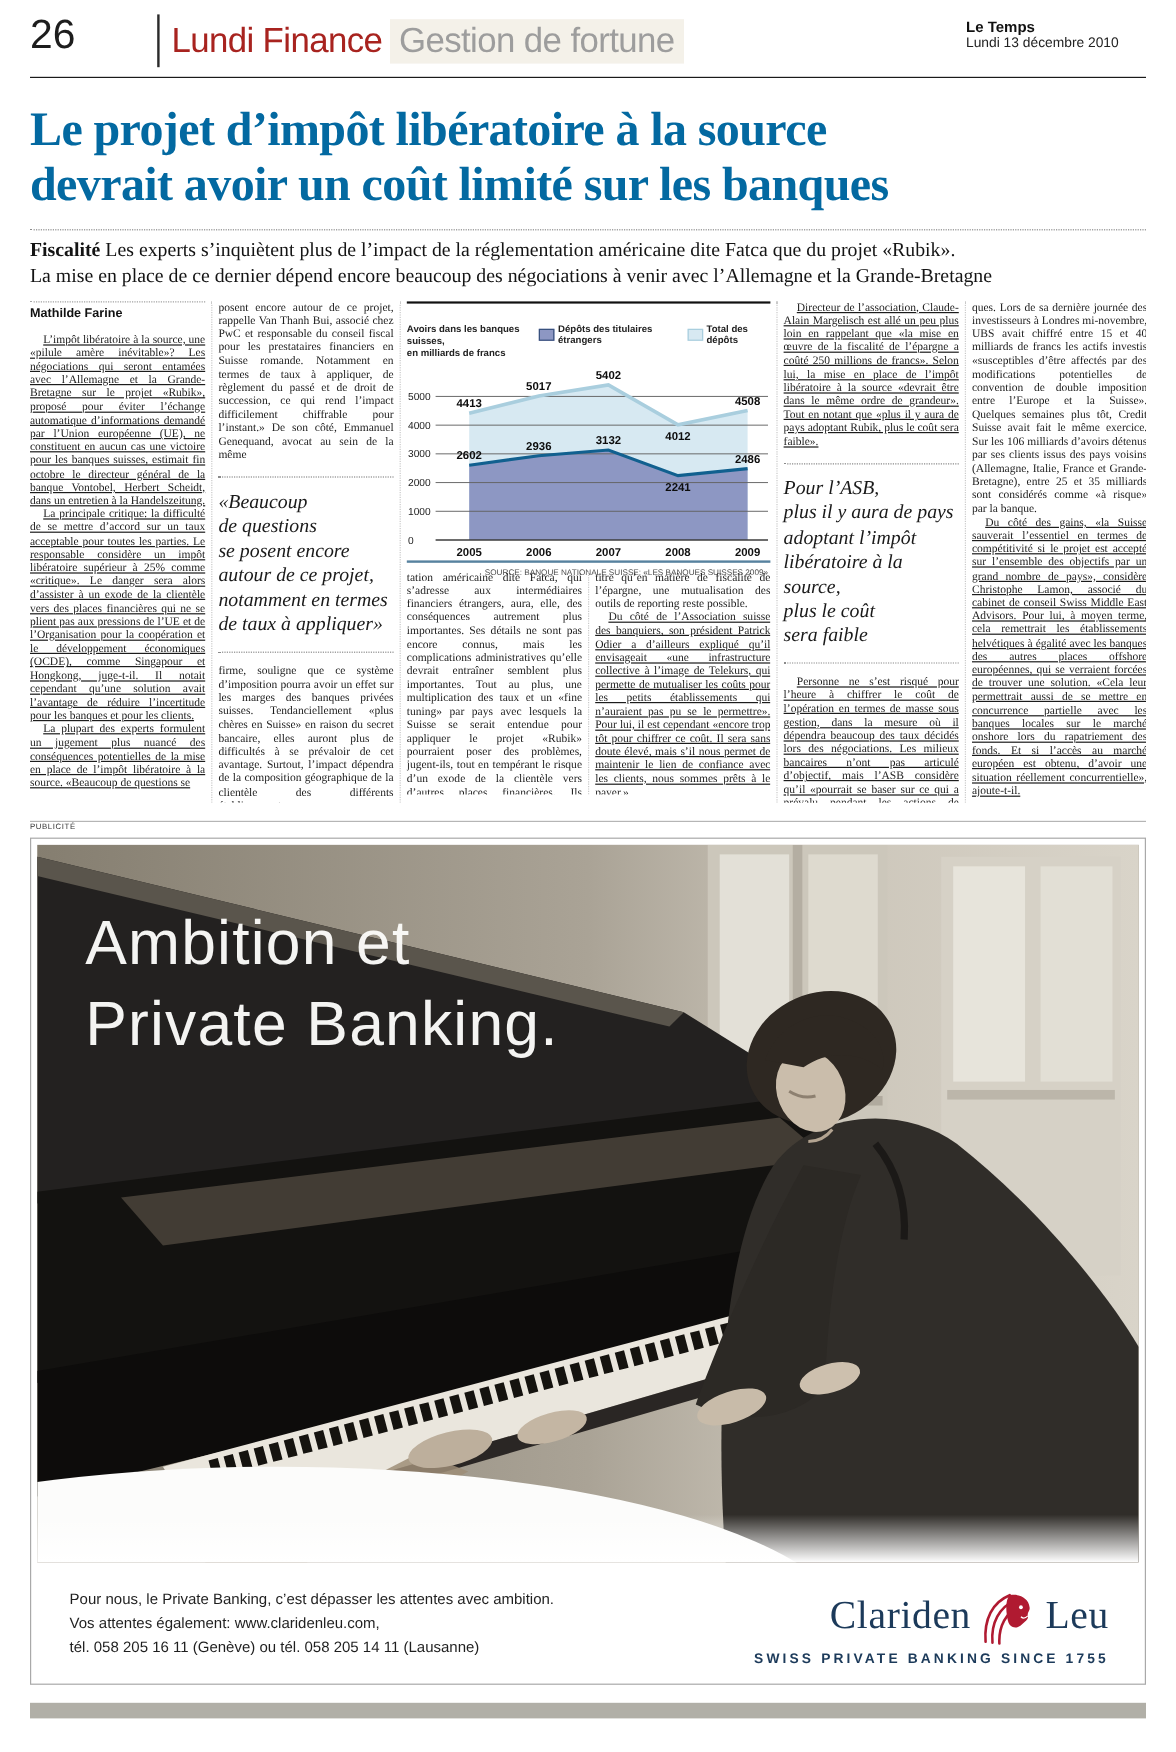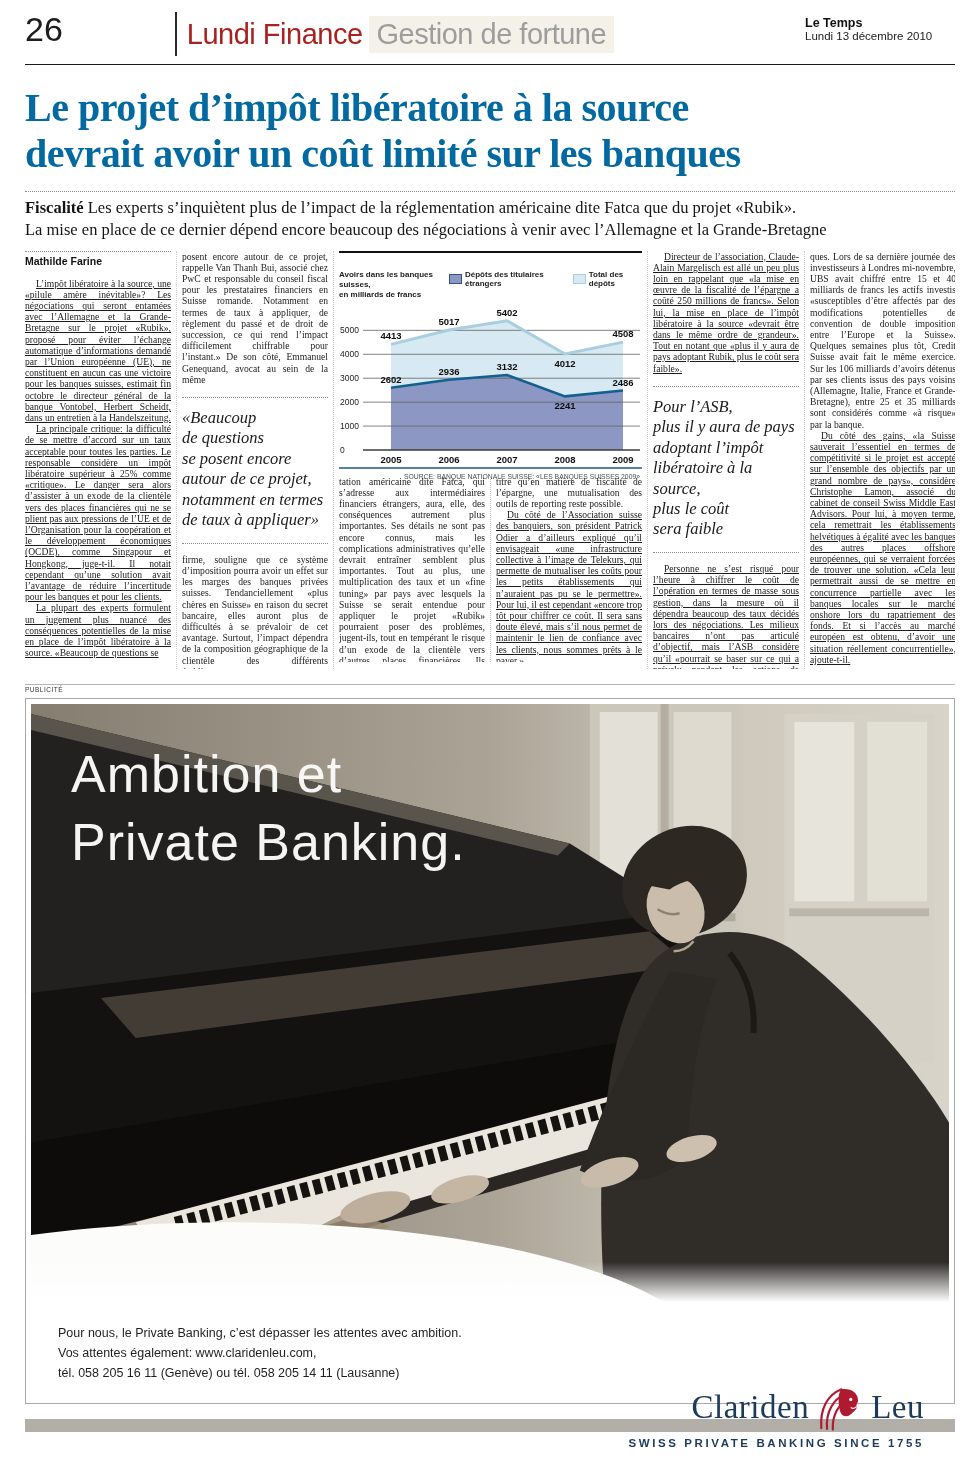--- a/index.html
+++ b/index.html
@@ -5,21 +5,21 @@
   html,body{margin:0;padding:0;}
   body{
     width:980px;height:1460px;background:#ffffff;
     font-family:"Liberation Serif",serif;color:#1b1b1b;
     position:relative;overflow:hidden;
   }
   
   .masthead{display:flex;align-items:flex-start;padding-top:12px;height:52px;
     border-bottom:1.5px solid #1a1a1a;margin:0 25px;gap:16px;}
   .pageno{font-family:"Liberation Sans",sans-serif;font-size:34px;color:#1d1d1d;line-height:1;}
-  .sectionwrap{margin-left:96px;border-left:2px solid #2a2a2a;padding-left:10px;height:44px;
+  .sectionwrap{margin-left:52px;border-left:2px solid #2a2a2a;padding-left:10px;height:44px;
     display:flex;align-items:center;}
   .section-red{font-family:"Liberation Sans",sans-serif;font-size:29px;color:#a8231f;letter-spacing:-0.5px;}
   .section-gray{font-family:"Liberation Sans",sans-serif;font-size:29px;color:#9d9d9d;letter-spacing:-0.5px;
     background:#f4f1e9;padding:2px 8px;margin-left:6px;}
   .mastright{margin-left:auto;padding-top:4px;width:150px;font-family:"Liberation Sans",sans-serif;}
   .mast-title{font-size:12.5px;font-weight:bold;color:#111;}
   .mast-date{font-size:11.5px;color:#222;}
   
   .headline{margin:20px 25px 0;font-weight:bold;font-size:40px;line-height:1.15;
     letter-spacing:-0.5px;color:#0369a1;}
@@ -50,23 +50,23 @@
   .sw{width:13px;height:8px;display:inline-block;}
   .chart-source{font-family:"Liberation Sans",sans-serif;font-size:6.8px;color:#4c4c4c;
     text-align:right;padding:1px 2px 2px;}
   
   .pubrule{border-top:1px solid #b5b5b5;margin:15px 25px 0;}
   .publabel{font-family:"Liberation Sans",sans-serif;font-size:6.5px;letter-spacing:.5px;
     color:#333;margin:1px 25px 0;}
   .adbox{margin:5px 25px 0;border:1px solid #a9a9a9;background:#fff;height:704px;}
   .adphoto{margin:5px;height:598px;position:relative;overflow:hidden;background:#b2ab9e;}
   .adphoto svg{position:absolute;left:0;top:0;width:100%;height:100%;}
-  .slogan{position:absolute;left:40px;top:36px;font-family:"Liberation Sans",sans-serif;
+  .slogan{position:absolute;left:40px;top:48px;font-family:"Liberation Sans",sans-serif;
     font-weight:normal;font-size:52px;line-height:1.32;color:#fbfbf9;letter-spacing:1px;opacity:.97;}
-  .adfooter{display:flex;padding:16px 30px 0 32px;flex-direction:column;}
+  .adfooter{display:flex;padding:16px 30px 0 32px;}
   .adcopy{font-family:"Liberation Sans",sans-serif;font-size:12.5px;line-height:1.6;color:#1f1f1f;}
   .adcopy .url{color:#1f1f1f;}
   .brand{margin-left:auto;text-align:right;padding-top:2px;}
   .brandrow{display:flex;align-items:center;gap:8px;justify-content:flex-end;}
   .brandname{font-size:33px;color:#1c3a5a;letter-spacing:.5px;}
   .brandtag{font-family:"Liberation Sans",sans-serif;font-weight:bold;font-size:11.5px;
     color:#1c3a5a;letter-spacing:2.6px;margin-top:6px;}
   .footbar{margin:15px 25px 0;height:13px;background:#b1afa7;}
 </style>
 </head>

